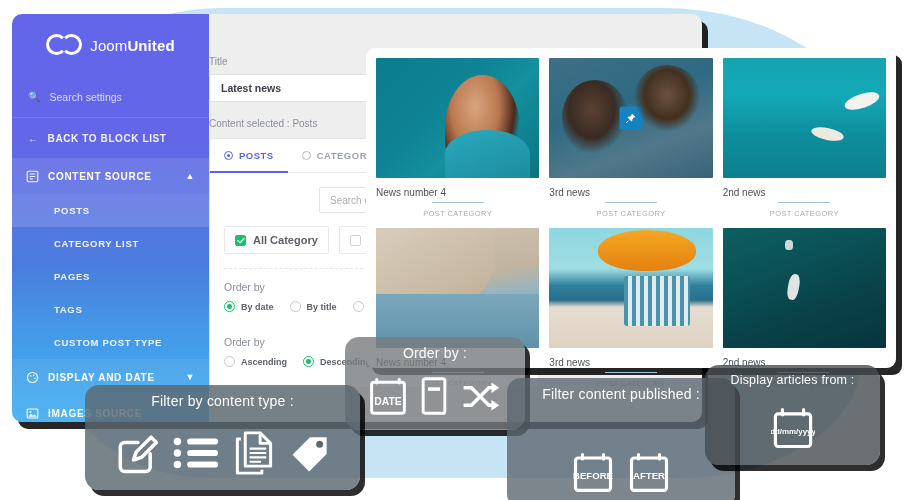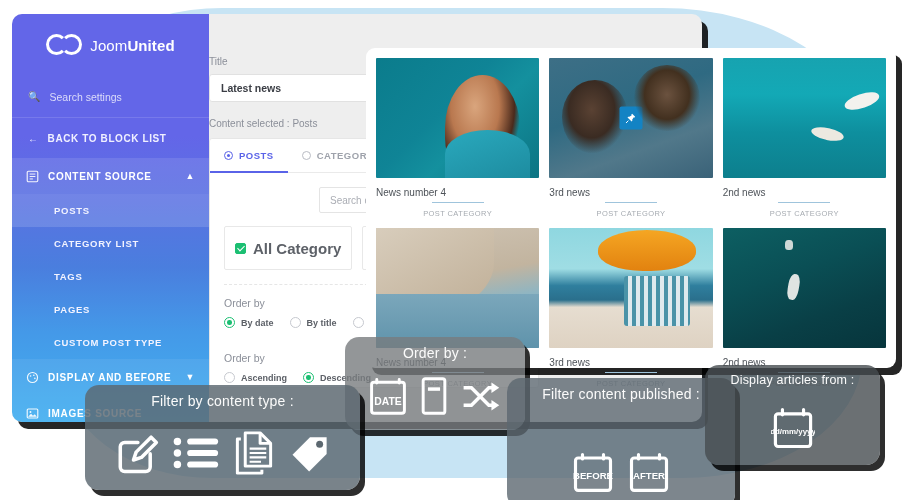--- a/index.html
+++ b/index.html
@@ -131,22 +131,22 @@
   .card-body { padding: 14px 14px 0 14px; }
   .search-content {
     margin-left: 95px; width: 185px; height: 26px;
     border: 1px solid #e4e4e4; border-radius: 2px;
     display:flex; align-items:center; padding: 0 10px;
     font-size: 10px; color: #aaadb4;
   }
   .cat-row { display: flex; gap: 10px; margin-top: 13px; }
   .cat-box {
     border: 1px solid #e8e8e8; border-radius: 2px;
-    height: 44px; display: flex; align-items: center; gap: 7px;
-    padding: 12px 10px; font-size: 15px; font-weight: bold; color: #5d6168;
+    height: 28px; display: flex; align-items: center; gap: 7px;
+    padding: 12px 10px; font-size: 11px; font-weight: bold; color: #5d6168;
   }
   .cb { width: 11px; height: 11px; border: 1.2px solid #cfd2d6; border-radius: 2px; flex:none;}
   .cb.on { background: #1bbf72; border-color: #1bbf72; position: relative; }
   .cb.on:after {
     content:''; position:absolute; left:3px; top:0.5px; width:3px; height:6px;
     border: solid #fff; border-width: 0 1.6px 1.6px 0; transform: rotate(45deg);
   }
   .divider { border-top: 1px dashed #e6e6e6; margin: 14px 0 0 0; }
   .orderby-label { font-size: 10.5px; color: #8b8f99; margin-top: 12px; }
   .radio-row { display: flex; gap: 16px; margin-top: 8px; align-items:center;}
@@ -281,39 +281,39 @@
         <span>CONTENT SOURCE</span>
         <span class="chev">▲</span>
       </div>
       <div class="sub-item active">
           <span>POSTS</span>
         </div>
       <div class="sub-item">
           <span>CATEGORY LIST</span>
         </div>
       <div class="sub-item">
+          <span>PAGES</span>
+        </div>
+      <div class="sub-item">
           <span>TAGS</span>
-        </div>
-      <div class="sub-item">
-          <span>PAGES</span>
         </div>
       <div class="sub-item">
           <span>CUSTOM POST TYPE</span>
         </div>
 
       <div class="sec-head" style="background:rgba(255,255,255,0.07)">
         <span class="gi">
           <svg class="ic" viewBox="0 0 16 16" width="13" height="13">
               <circle cx="8" cy="8" r="6.2" fill="none" stroke="#fff" stroke-width="1.4"></circle>
               <circle cx="5.6" cy="6.2" r="1" fill="#fff"></circle>
               <circle cx="9.6" cy="5.3" r="1" fill="#fff"></circle>
               <circle cx="10.9" cy="9" r="1" fill="#fff"></circle>
             </svg>
         </span>
-        <span>DISPLAY AND BEFORE</span>
+        <span>DISPLAY AND DATE</span>
         <span class="chev">▼</span>
       </div>
 
       <div class="sec-head" style="background:rgba(255,255,255,0.07)">
         <span class="gi">
           <svg class="ic" viewBox="0 0 16 16" width="13" height="13">
               <rect x="1.5" y="2.5" width="13" height="11" rx="1.2" fill="none" stroke="#fff" stroke-width="1.4"></rect>
               <circle cx="5.5" cy="6.2" r="1.2" fill="#fff"></circle>
               <path d="M2.6 12l3.6-3.6 2.4 2.4 2.2-2 2.6 3.2z" fill="#fff"></path>
             </svg>

